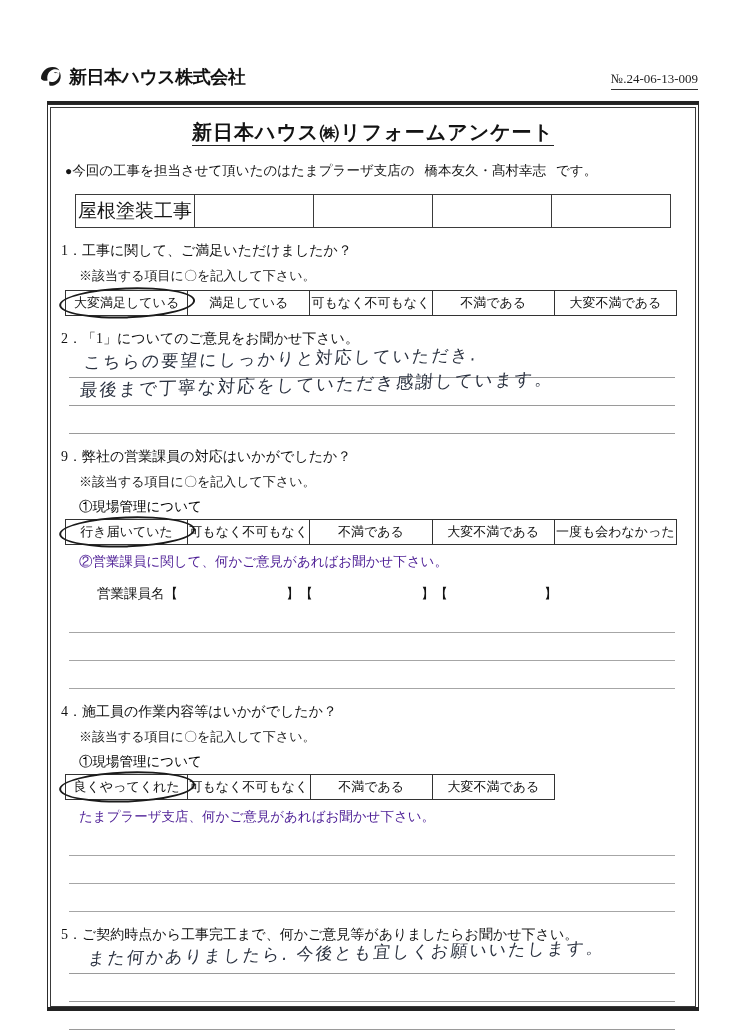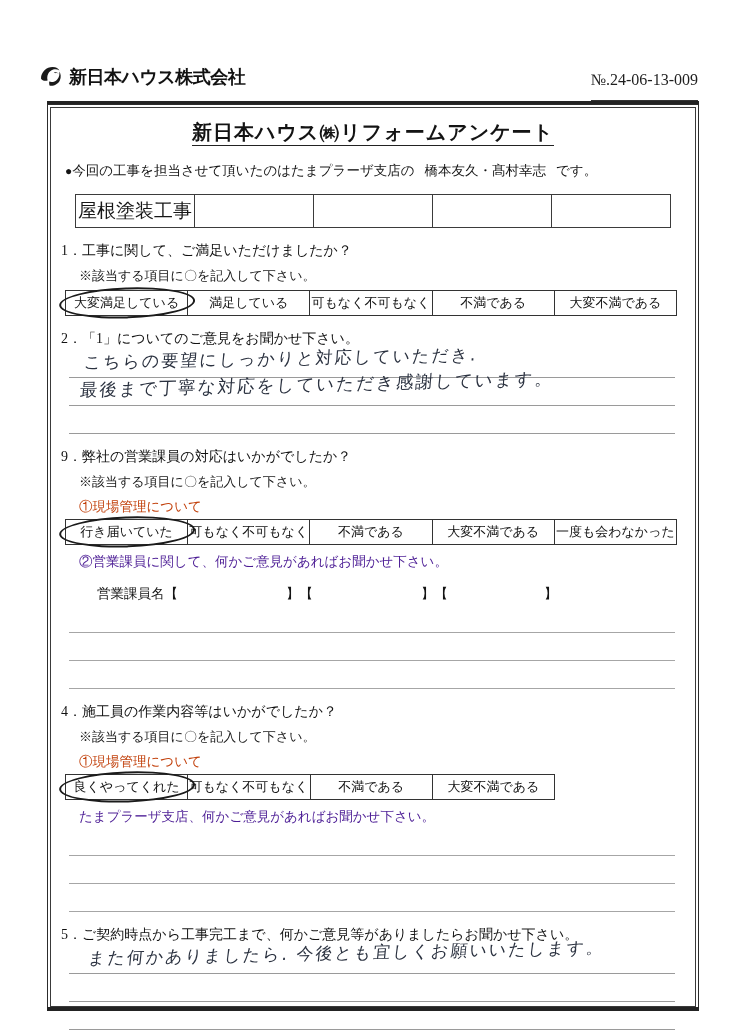--- a/index.html
+++ b/index.html
@@ -38,25 +38,25 @@
     font-family: "DejaVu Sans", "Liberation Sans", sans-serif;
     font-weight: bold;
     font-size: 18px;
     letter-spacing: -0.5px;
     color: #121212;
     white-space: nowrap;
   }
   .doc-no {
     position: absolute;
     right: 32px; top: 9px;
-    font-size: 16px;
+    font-size: 13px;
     letter-spacing: 0px;
     color: #1f1f1f;
     border-bottom: 1px solid #333;
-    padding-bottom: 11px;
+    padding-bottom: 2px;
     white-space: nowrap;
   }
 
   
   .sheet-frame {
     position: absolute;
     left: 47px; top: 104px;
     width: 652px; height: 906px;
     border: 1px solid #2c2c2c;
     box-sizing: border-box;
@@ -137,21 +137,21 @@
     letter-spacing: 0px;
   }
   .q-note {
     font-size: 13px;
     margin: 7px 0 5px 22px;
     color: #181818;
   }
   .q-sub {
     font-size: 13.5px;
     margin: 7px 0 3px 22px;
-    color: #c2410c;
+    color: #000000;
   }
   .q-sub2 {
     font-size: 13.5px;
     margin: 8px 0 0 22px;
     color: #4c1d95;
   }
 
   
   .opt-table {
     border-collapse: collapse;

